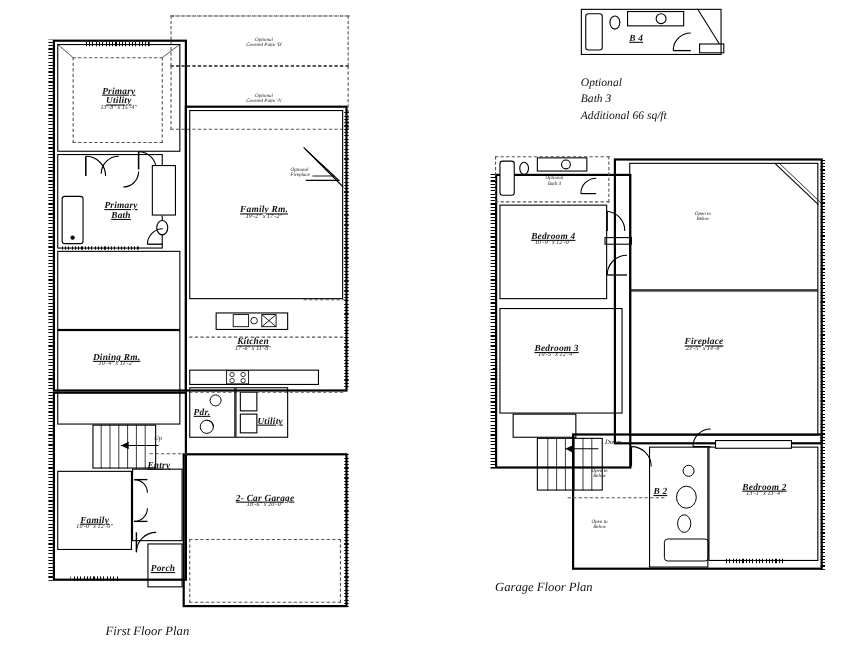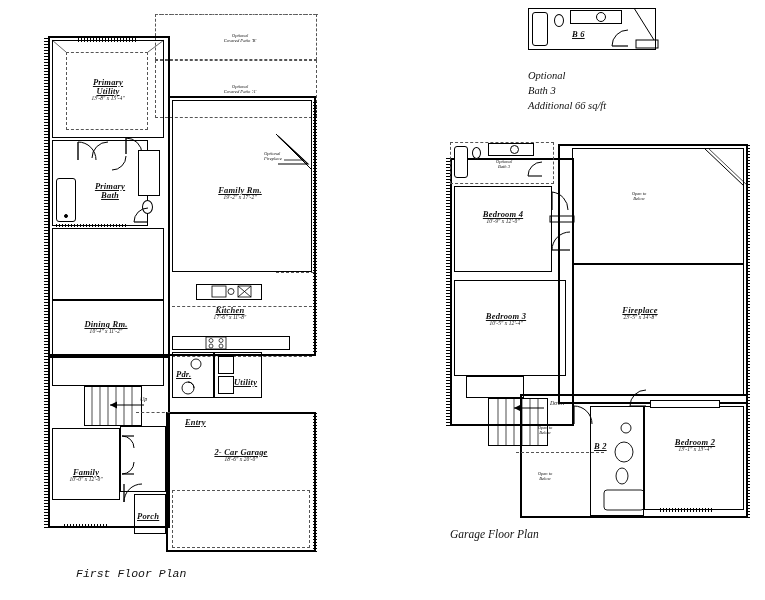--- a/index.html
+++ b/index.html
@@ -164,21 +164,21 @@
     <line x1="48" y1="0" x2="48" y2="40" stroke="#000" stroke-width="0.7"></line>
   </svg>
   <svg style="left:104px;top:398px;width:44px;height:14px;">
     <line x1="6" y1="7" x2="40" y2="7" stroke="#000" stroke-width="1"></line>
     <polygon points="6,7 13,3.5 13,10.5" fill="#000"></polygon>
   </svg>
   <div class="lbl" style="left:140px;top:396px;">
     <div class="sm">Up</div>
   </div>
 
-  <div class="lbl" style="left:149px;top:418px;padding-left:36px;">
+  <div class="lbl" style="left:134px;top:418px;">
     <div class="rm">Entry</div>
   </div>
   <div class="wall-thin" style="left:120px;top:426px;width:46px;height:66px;"></div>
   <svg style="left:112px;top:428px;width:40px;height:60px;">
     <path d="M10 8 A12 12 0 0 1 22 20" fill="none" stroke="#000" stroke-width="1"></path>
     <line x1="10" y1="8" x2="22" y2="8" stroke="#000" stroke-width="1.2"></line>
     <path d="M10 46 A12 12 0 0 0 22 34" fill="none" stroke="#000" stroke-width="1"></path>
     <line x1="10" y1="46" x2="22" y2="46" stroke="#000" stroke-width="1.2"></line>
   </svg>
 
@@ -201,31 +201,31 @@
   <div class="lbl ctr" style="left:186px;top:448px;width:110px;">
     <div class="rm">2- Car Garage</div>
     <div class="dim">18'-6" x 20'-0"</div>
   </div>
   <div class="dash" style="left:172px;top:490px;width:138px;height:58px;"></div>
 
   <div class="dashline" style="left:136px;top:412px;width:34px;"></div>
   <div class="dashline" style="left:276px;top:272px;width:38px;"></div>
   <div class="dotline" style="left:156px;top:14px;width:162px;"></div>
 
-  <div class="lbl cap" style="left:76px;top:568px;font-family:Liberation Mono, monospace;">First Floor Plan</div>
+  <div class="lbl cap" style="left:96px;top:568px;">First Floor Plan</div>
 </div>
 
 <div class="plan" style="left:510px;top:0;width:180px;height:130px;">
   <div class="wall-mid" style="left:18px;top:8px;width:128px;height:42px;"></div>
   <div class="fixture" style="left:22px;top:12px;width:16px;height:34px;border-radius:3px;"></div>
   <div class="fixture oval" style="left:44px;top:14px;width:10px;height:13px;"></div>
   <div class="fixture" style="left:60px;top:10px;width:52px;height:14px;"></div>
   <div class="fixture oval" style="left:86px;top:12px;width:10px;height:10px;"></div>
   <div class="lbl" style="left:62px;top:30px;">
-    <div class="rm">B 6</div>
+    <div class="rm">B 4</div>
   </div>
   <svg style="left:100px;top:26px;width:50px;height:42px;">
     <path d="M2 20 A16 16 0 0 1 18 4" fill="none" stroke="#000" stroke-width="1"></path>
     <line x1="2" y1="20" x2="18" y2="20" stroke="#000" stroke-width="1.2"></line>
     <line x1="24" y1="-18" x2="44" y2="14" stroke="#000" stroke-width="1"></line>
     <rect x="26" y="14" width="22" height="8" fill="none" stroke="#000" stroke-width="1"></rect>
   </svg>
   <div class="lbl" style="left:18px;top:68px;line-height:1.45;">
     <div class="cap2">Optional</div>
     <div class="cap2">Bath 3</div>

